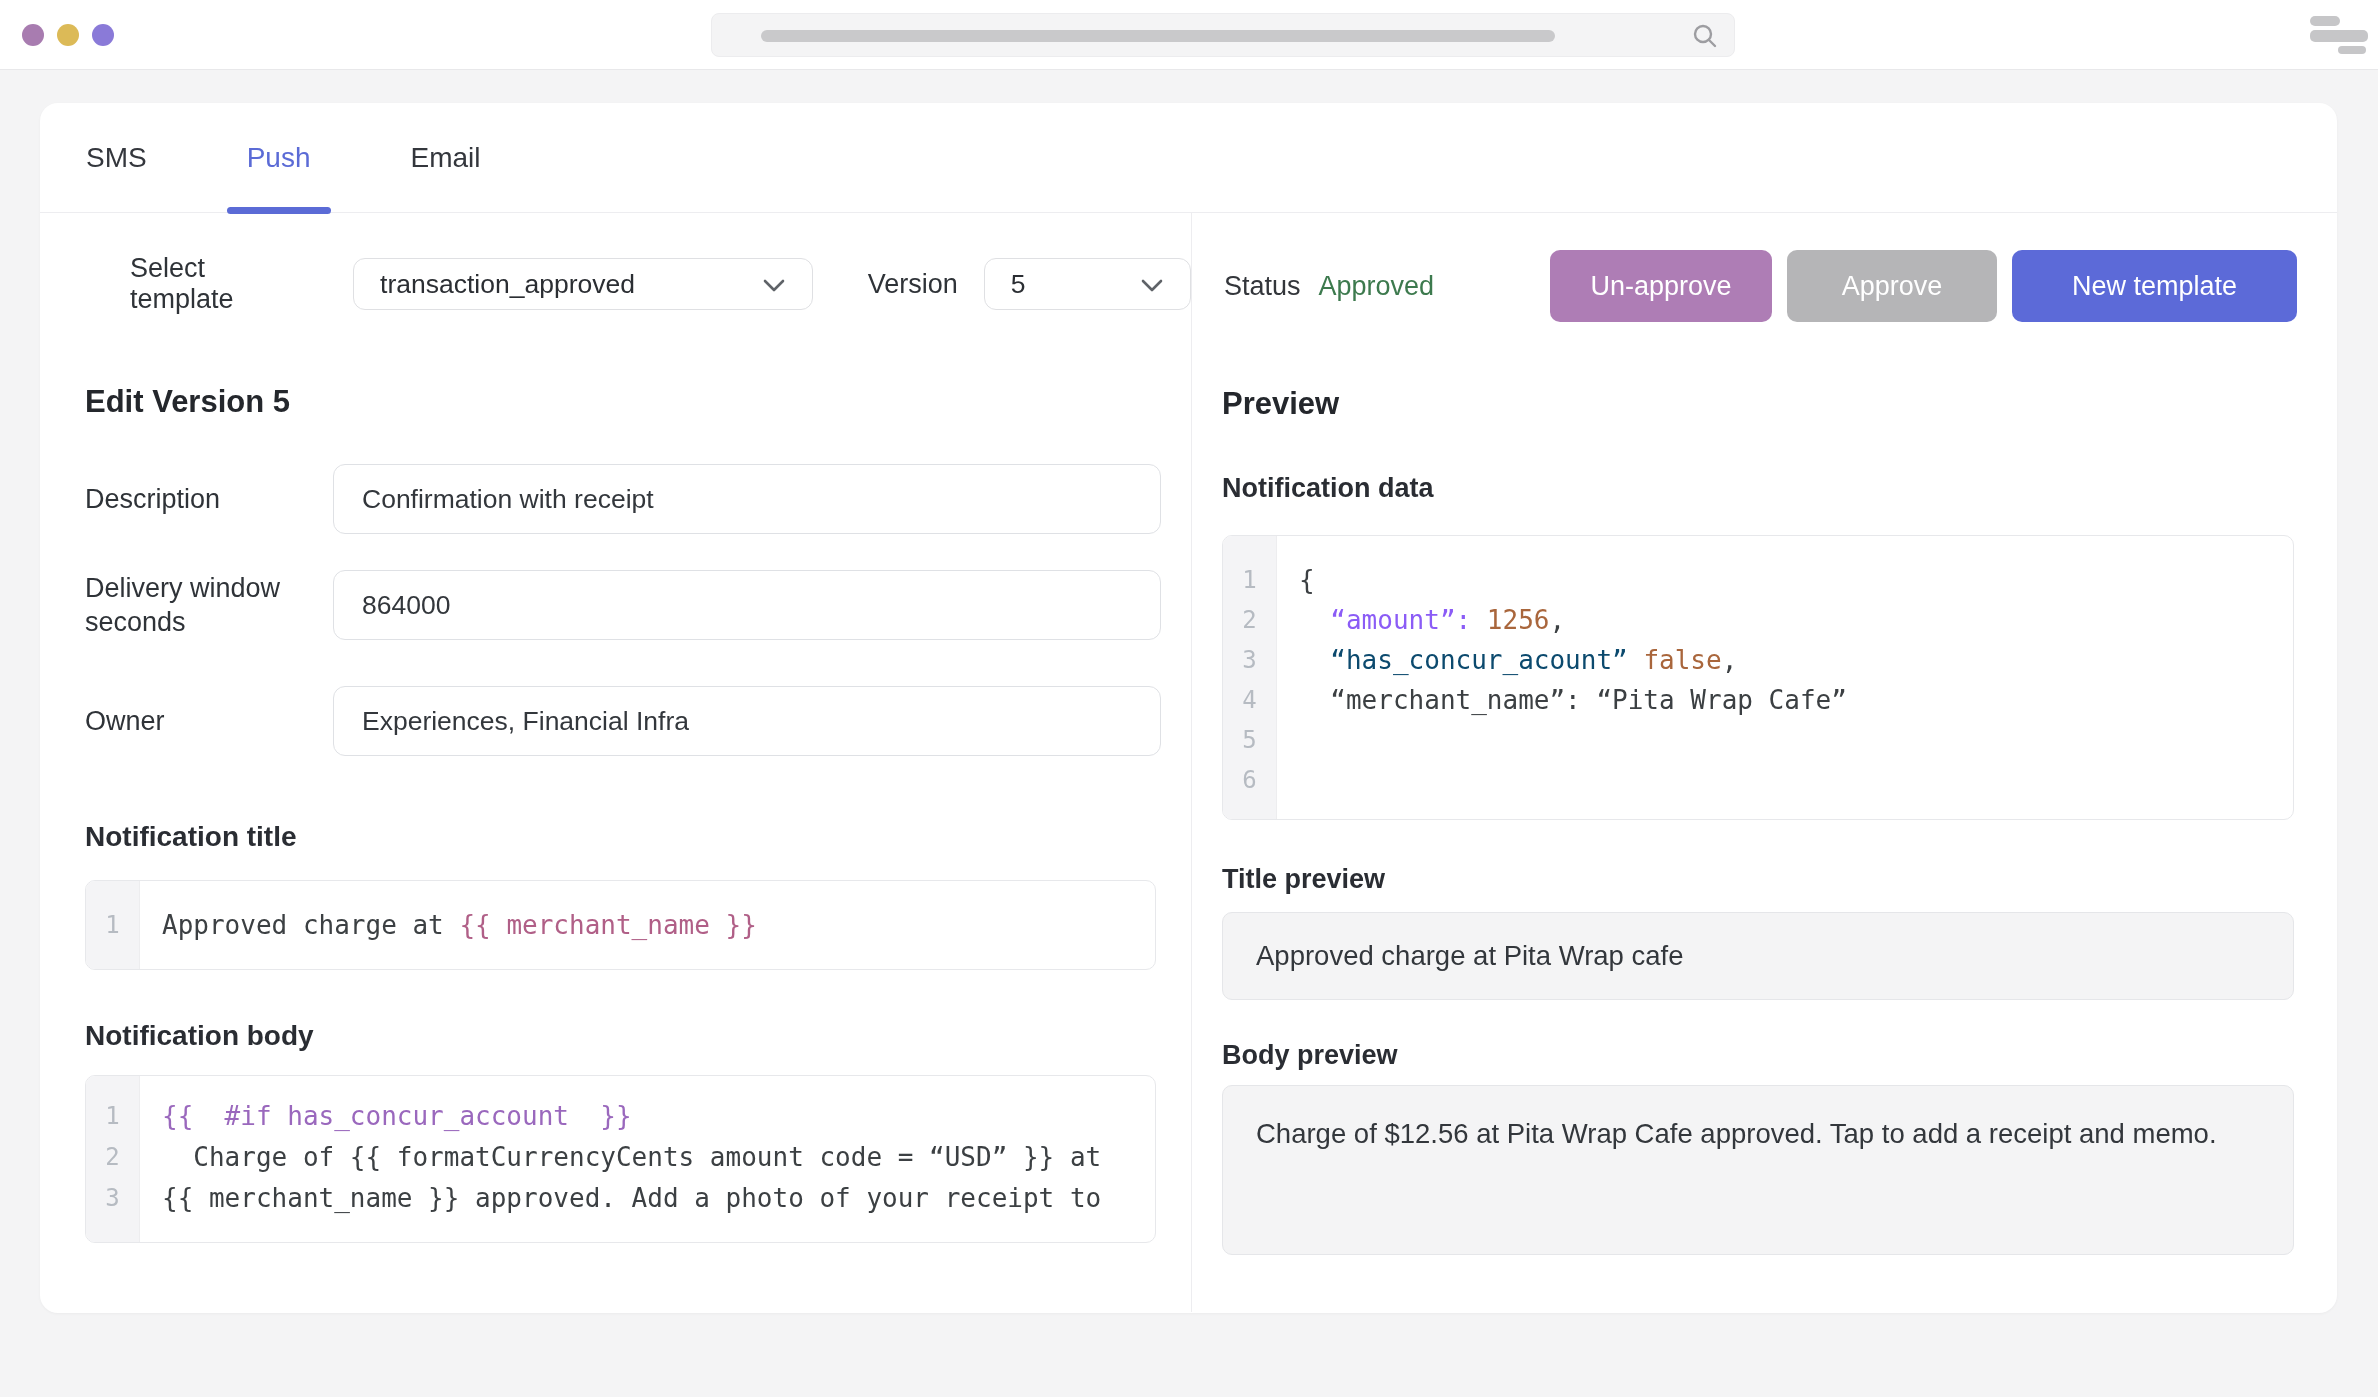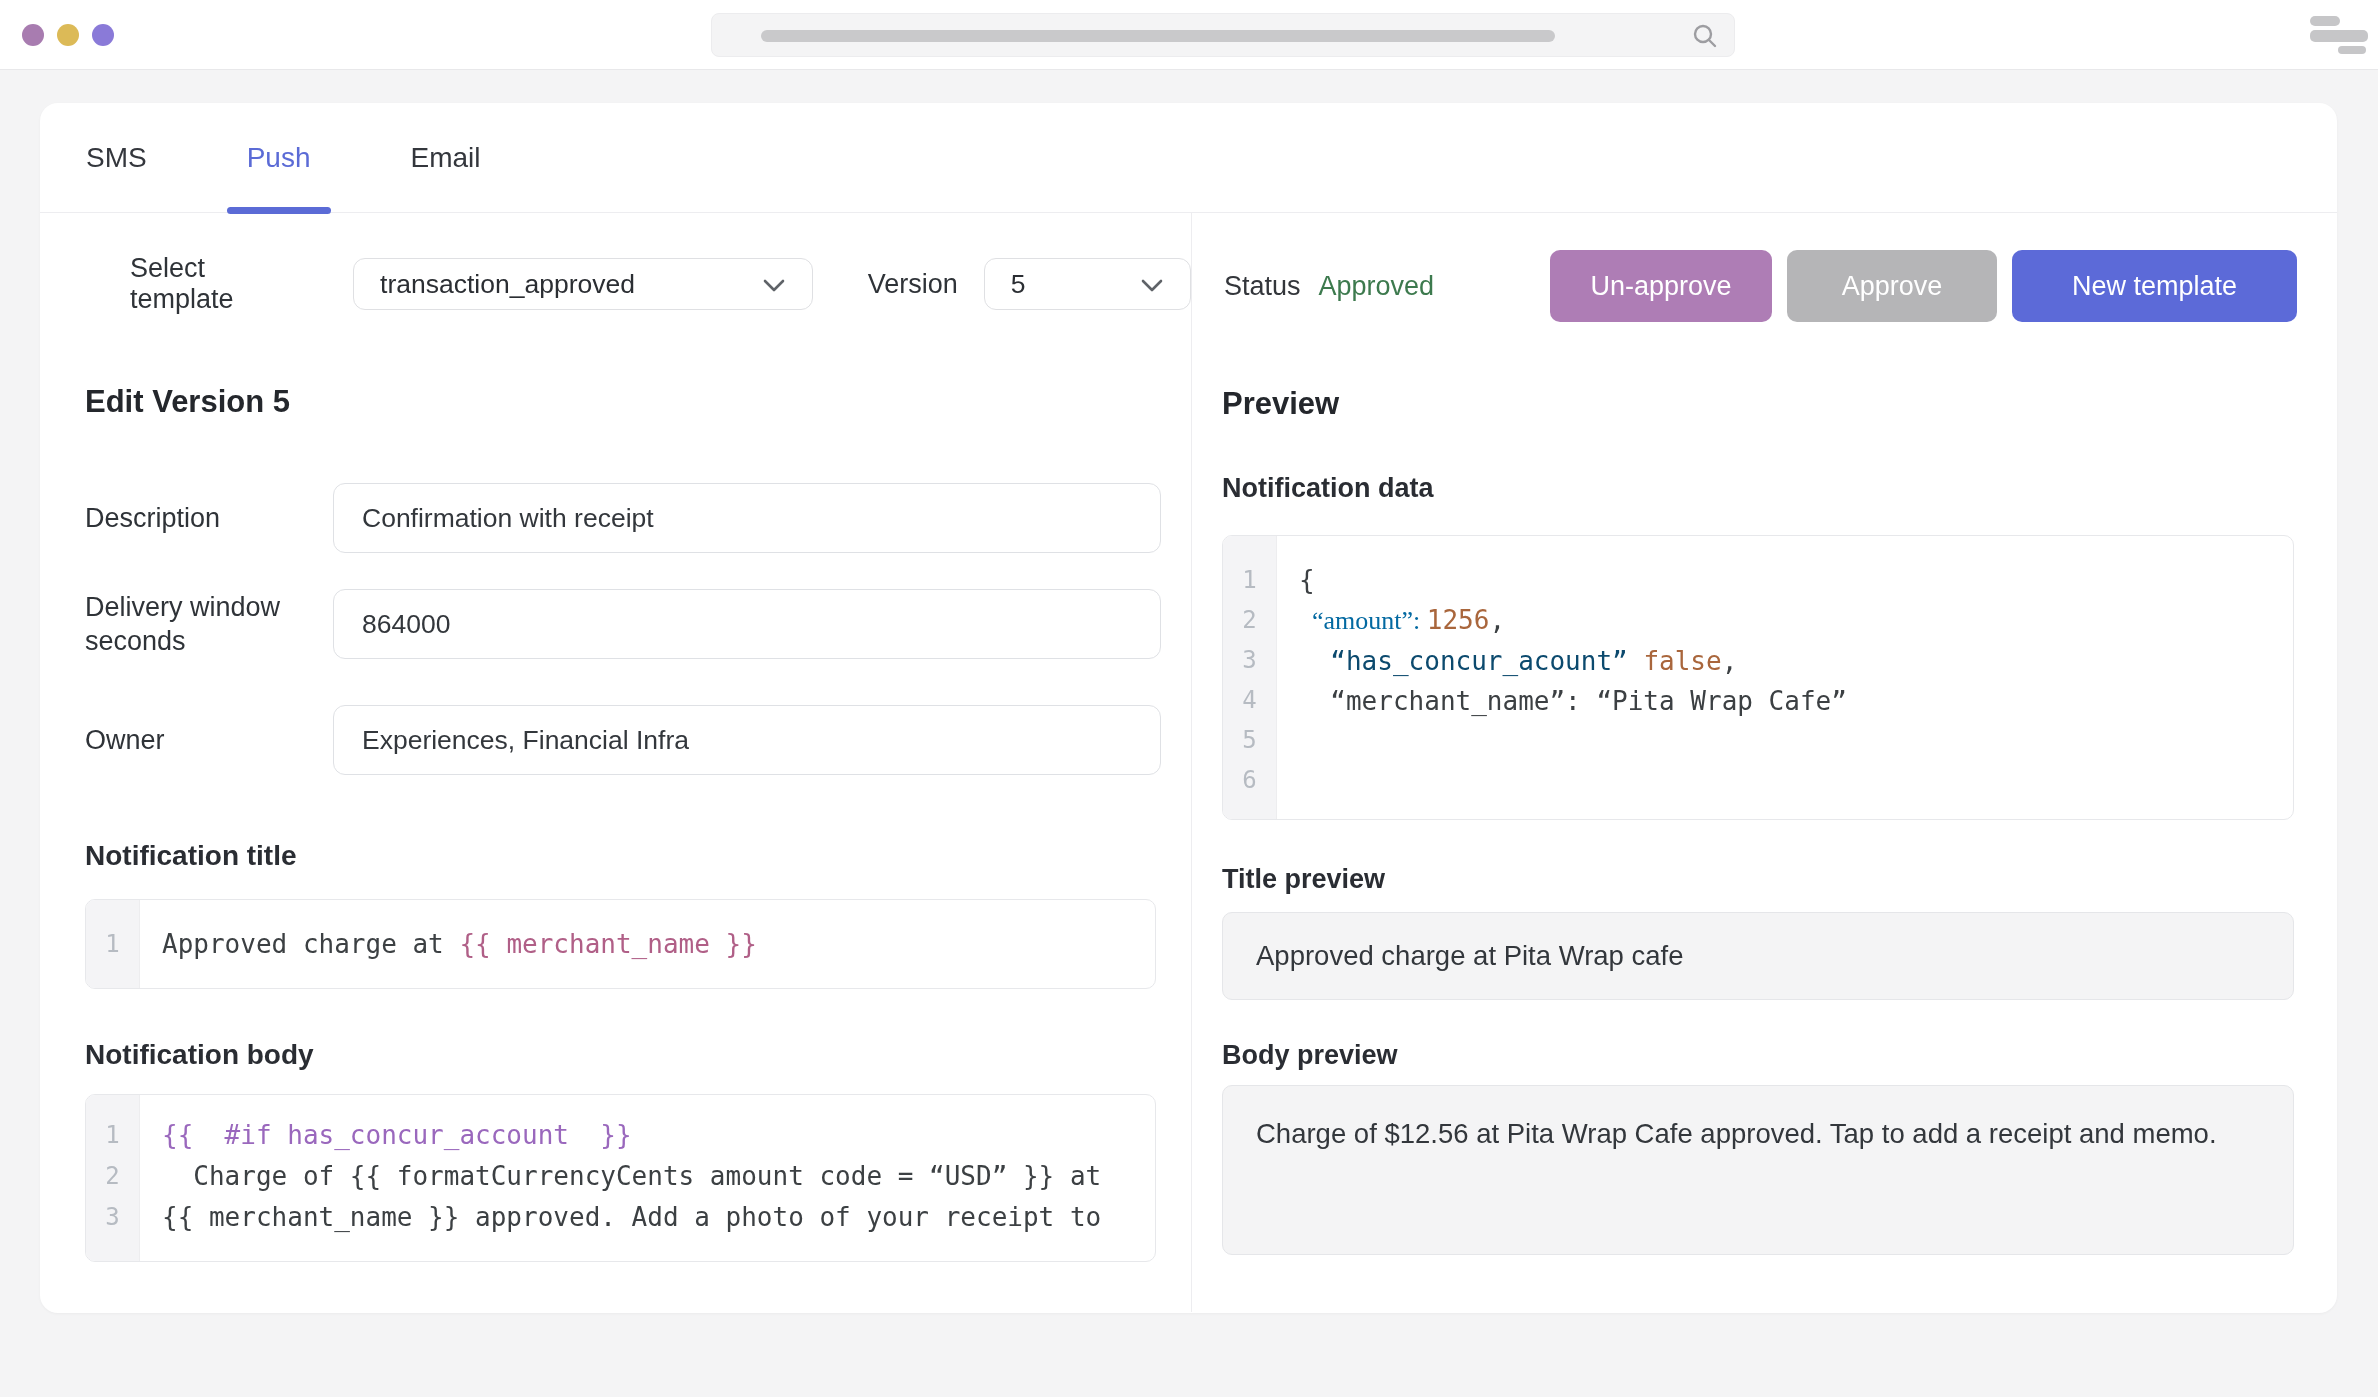--- a/index.html
+++ b/index.html
@@ -67,21 +67,21 @@
     font-size:26.5px; color:#2b2e33; background:#fff; cursor:pointer;
   }
   .selectbox .val { flex:1; }
   .tpl-select { width:462px; margin-left:38px; }
   .ver-label  { margin-left:55px; }
   .ver-select { width:208px; margin-left:26px; }
 
   .heading { font-size:31px; font-weight:600; color:#24272c; margin-top:60px; line-height:44px; }
 
   .field-row { display:flex; align-items:center; margin-top:36px; }
-  .field-row.first { margin-top:59px; }
+  .field-row.first { margin-top:40px; }
   .field-row.gap-lg { margin-top:46px; }
   .field-label { width:248px; font-size:27px; color:#2f3338; line-height:34px; padding-right:10px; }
   .field-input {
     flex:1; max-width:828px; height:70px; border:1.5px solid #dfe1e5; border-radius:12px;
     padding:0 28px; font-size:26.5px; color:#33373c; background:#fff;
     font-family:"Liberation Sans","DejaVu Sans",sans-serif; outline:none;
   }
 
   .section-label { font-size:28px; font-weight:600; color:#2a2d33; line-height:34px; }
   .ml-title { margin-top:64px; }
@@ -258,21 +258,21 @@
         <div class="gutter">
             <div class="gnum">1</div>
             <div class="gnum">2</div>
             <div class="gnum">3</div>
             <div class="gnum">4</div>
             <div class="gnum">5</div>
             <div class="gnum">6</div>
           </div>
         <div class="code">
             <div class="cline"><span style="color: rgb(60, 64, 67);">{</span></div>
-            <div class="cline"><span style="color: #0369a1; font-family: Liberation Serif, serif;">  “amount”: </span><span style="color: rgb(169, 102, 60);">1256</span><span style="color: rgb(60, 64, 67);">,</span></div>
+            <div class="cline"><span style="color: #8b5cf6;">  “amount”: </span><span style="color: rgb(169, 102, 60);">1256</span><span style="color: rgb(60, 64, 67);">,</span></div>
             <div class="cline"><span style="color: #0c4a6e;">  “has_concur_acount” </span><span style="color: rgb(169, 102, 60);">false</span><span style="color: rgb(60, 64, 67);">,</span></div>
             <div class="cline"><span style="color: rgb(60, 64, 67);">  “merchant_name”: “Pita Wrap Cafe”</span></div>
             <div class="cline">&nbsp;</div>
             <div class="cline">&nbsp;</div>
           </div>
       </div>
 
       <div class="data-label pv-label-1">Title preview</div>
       <div class="preview-box title-box">
         <span>Approved charge at Pita Wrap cafe</span>

